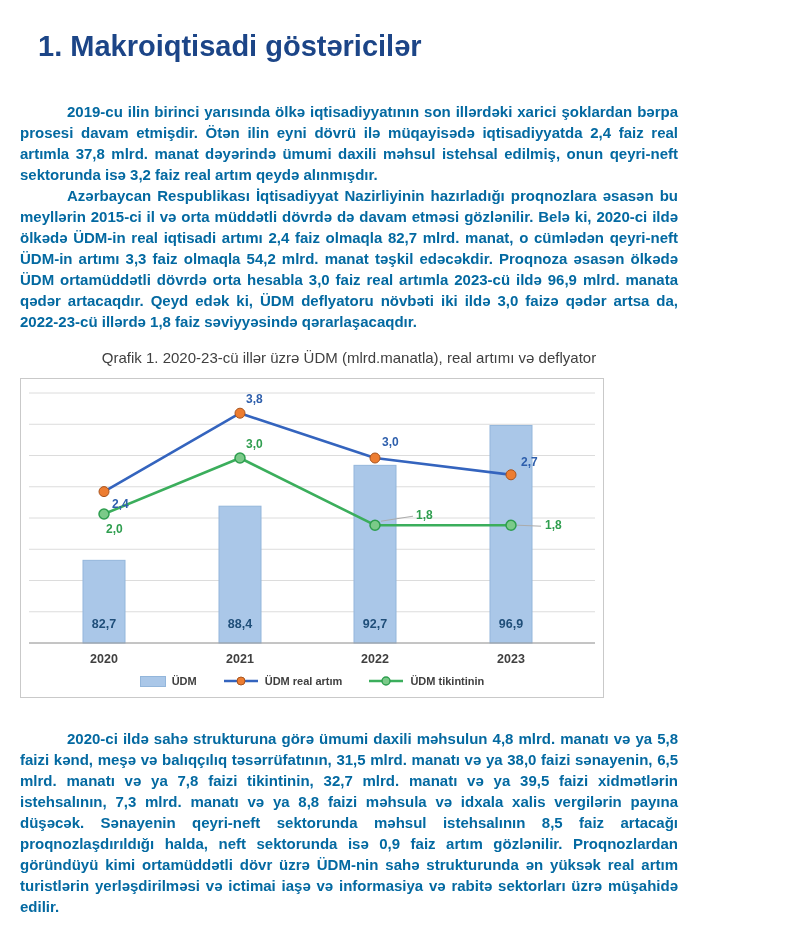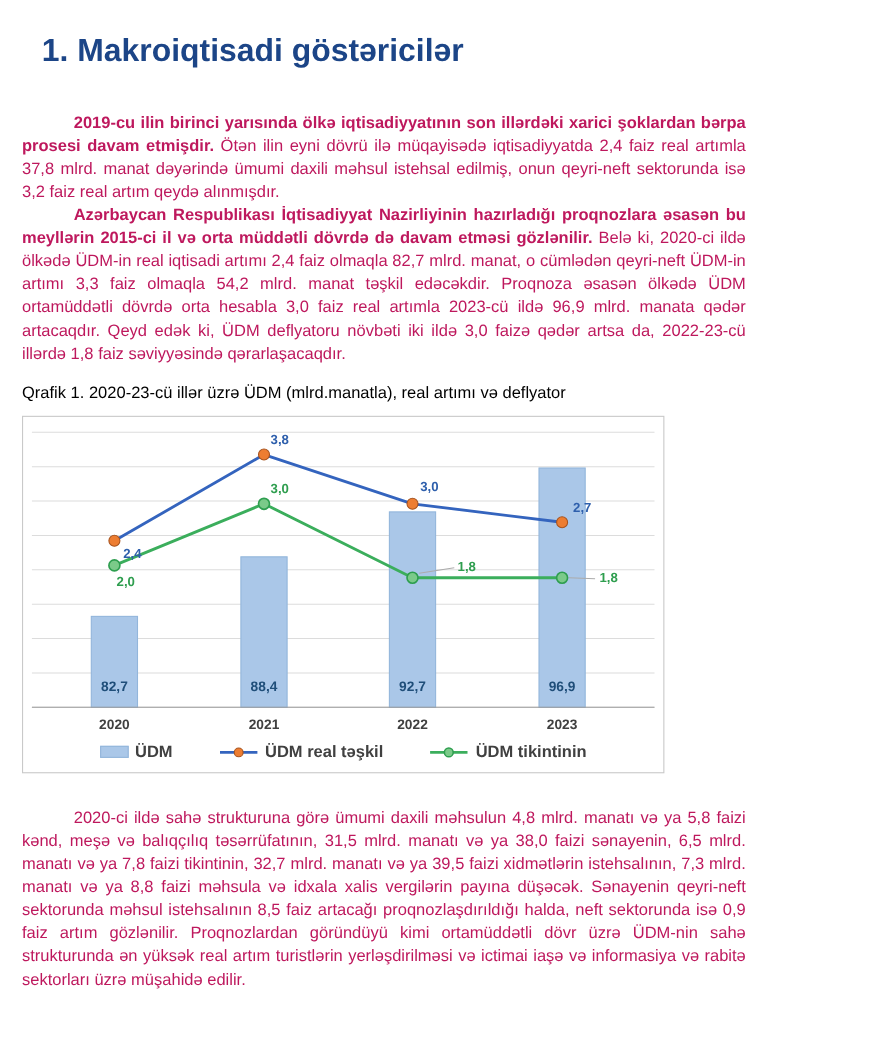--- a/index.html
+++ b/index.html
@@ -1,32 +1,32 @@
 <!DOCTYPE html>
 <html><head>
 <meta charset="utf-8">
 <title>Makroiqtisadi göstəricilər</title>
 <style>
   * { margin:0; padding:0; box-sizing:border-box; }
   html,body { background:#ffffff; }
   body { width:800px; font-family:"Liberation Sans", sans-serif; }
   .page { width:696px; height:946px; background:#ffffff; padding:16px 18px 0 20px; overflow:hidden;margin-top:12px; }
   .page-title { font-size:29px; font-weight:bold; color:#1C4587; margin:2px 0 0 18px; }
-  .body-copy { margin-top:38px; font-size:15px; line-height:1.4; color:#be185d; text-align:justify; }
+  .body-copy { margin-top:38px; font-size:15px; line-height:1.4; color:#0369a1; text-align:justify;font-weight:bold; }
   .body-copy p { text-indent:47px; margin:0; }
   .body-copy.after-chart { margin-top:30px; }
-  .caption { margin-top:17px; font-size:15px; color:#000000; text-align:left; }
+  .caption { margin-top:17px; font-size:15px; color:#404040; text-align:center; }
   .chart-frame { width:584px; margin-top:12px; border:1px solid #C9C9C9; background:#ffffff; padding-top:2px; }
   #chart-svg { display:block; }
   #chart-svg text { font-family:"Liberation Sans", sans-serif; }
   .bar-label  { font-size:12.5px; font-weight:bold; fill:#1F4E79; }
   .year-label { font-size:12.5px; font-weight:bold; fill:#404040; }
   .blue-label { font-size:12px; font-weight:bold; fill:#2E5FAC; }
   .green-label{ font-size:12px; font-weight:bold; fill:#2F9E4F; }
-  .legend { display:flex; justify-content:center; align-items:center; gap:42px; padding:2px 0 10px 0; font-size:15px; font-weight:bold; color:#404040; }
+  .legend { display:flex; justify-content:center; align-items:center; gap:26px; padding:2px 0 10px 0; font-size:11px; font-weight:bold; color:#404040; }
   .legend-item { display:flex; align-items:center; gap:6px; }
   .swatch-bar { display:inline-block; width:26px; height:11px; background:#AAC7E8; border:1px solid #93B6DB; }
 </style>
 </head>
 <body>
 
 <div class="page">
 
   <h1 class="page-title">1. Makroiqtisadi göstəricilər</h1>
 
@@ -91,21 +91,21 @@
     <div class="legend">
       <div class="legend-item">
         <span class="swatch-bar" id="sw-bar" style="background: rgb(170, 199, 232);"></span>
         <span class="legend-label">ÜDM</span>
       </div>
       <div class="legend-item">
         <svg width="36" height="12">
           <line id="sw-blue-line" x1="1" y1="6" x2="35" y2="6" stroke="#3464BE" stroke-width="2.4"></line>
           <circle id="sw-blue-dot" cx="18" cy="6" r="4" fill="#ED7D31" stroke="#A8541F" stroke-width="1"></circle>
         </svg>
-        <span class="legend-label">ÜDM real təşkil</span>
+        <span class="legend-label">ÜDM real artım</span>
       </div>
       <div class="legend-item">
         <svg width="36" height="12">
           <line id="sw-green-line" x1="1" y1="6" x2="35" y2="6" stroke="#3BAE5C" stroke-width="2.4"></line>
           <circle id="sw-green-dot" cx="18" cy="6" r="4" fill="#7BCA89" stroke="#2E9E4F" stroke-width="1.4"></circle>
         </svg>
         <span class="legend-label">ÜDM tikintinin</span>
       </div>
     </div>
   </div>

